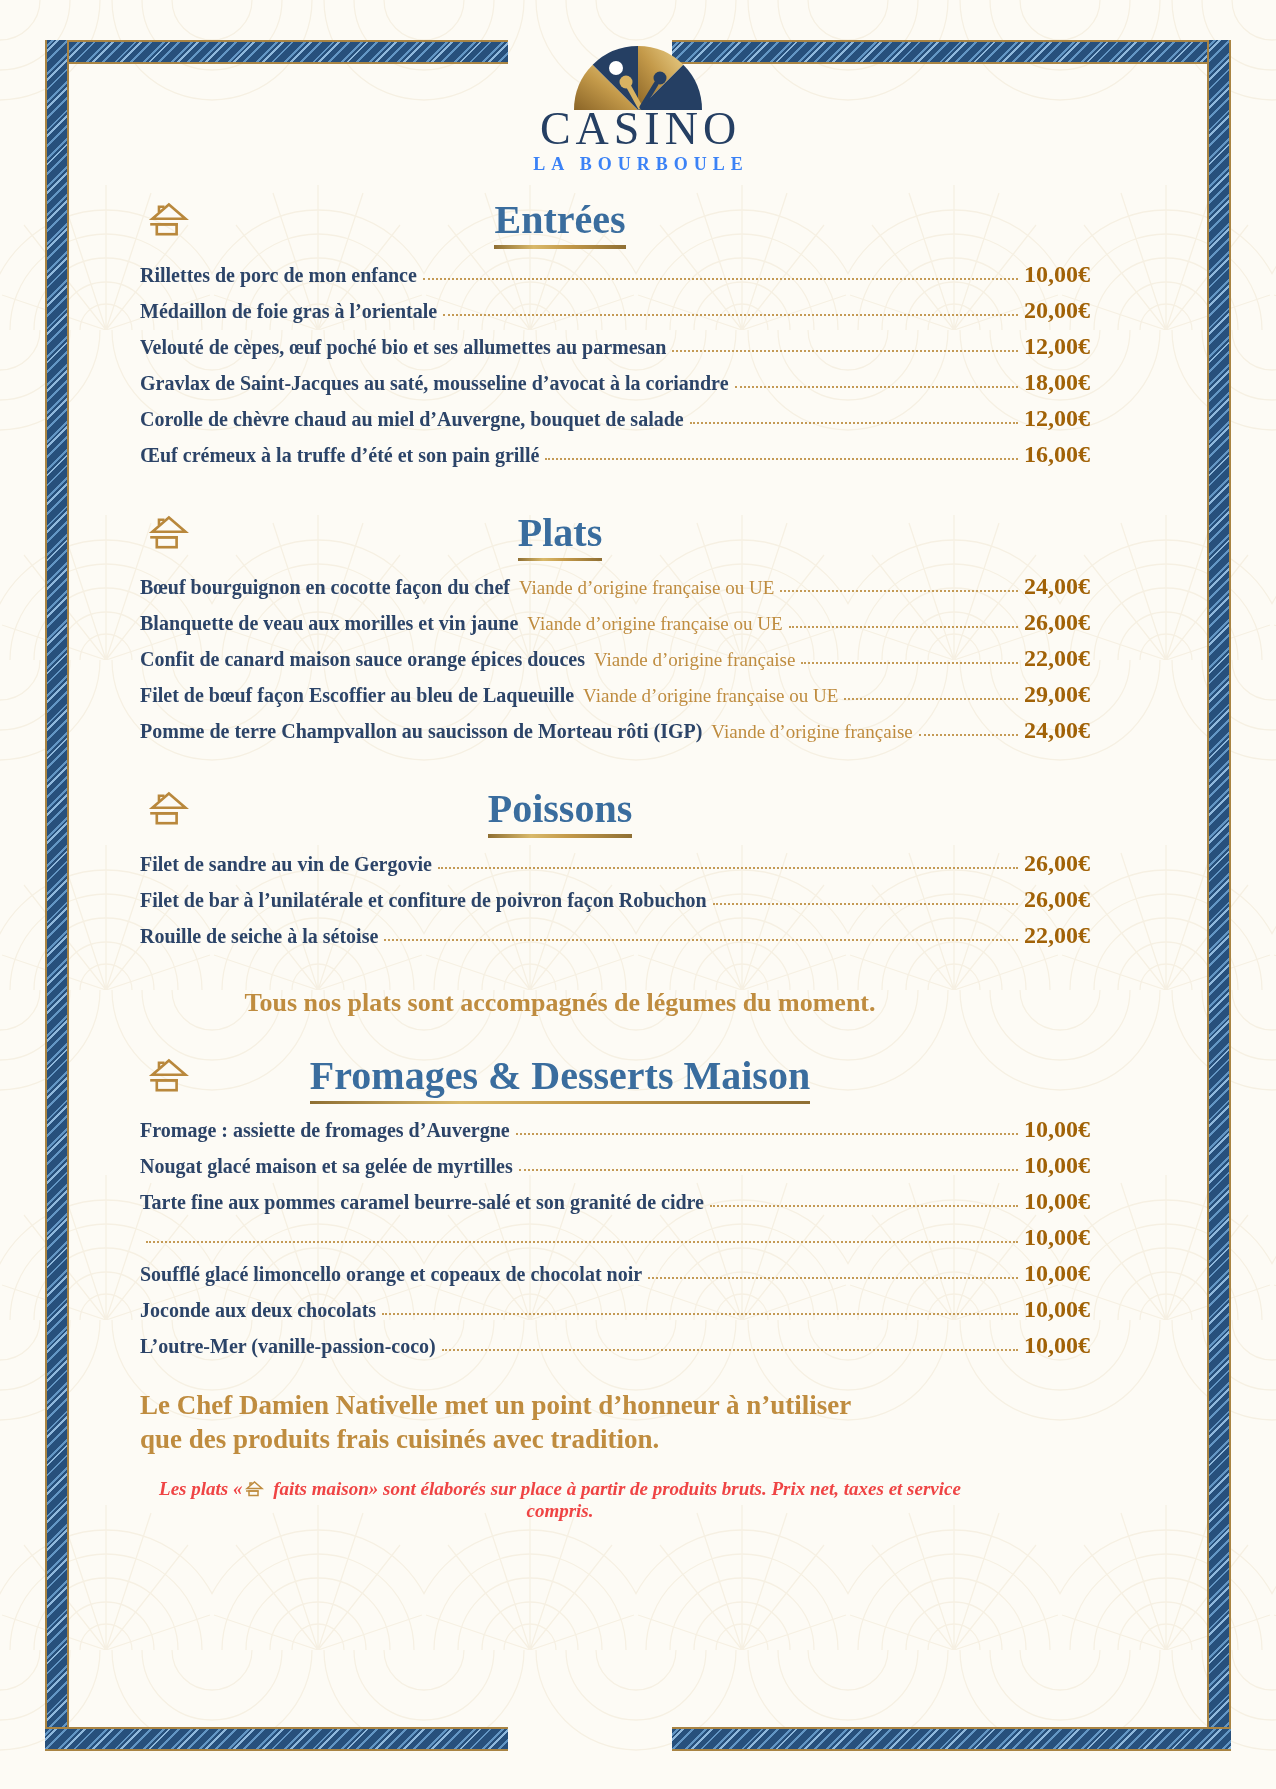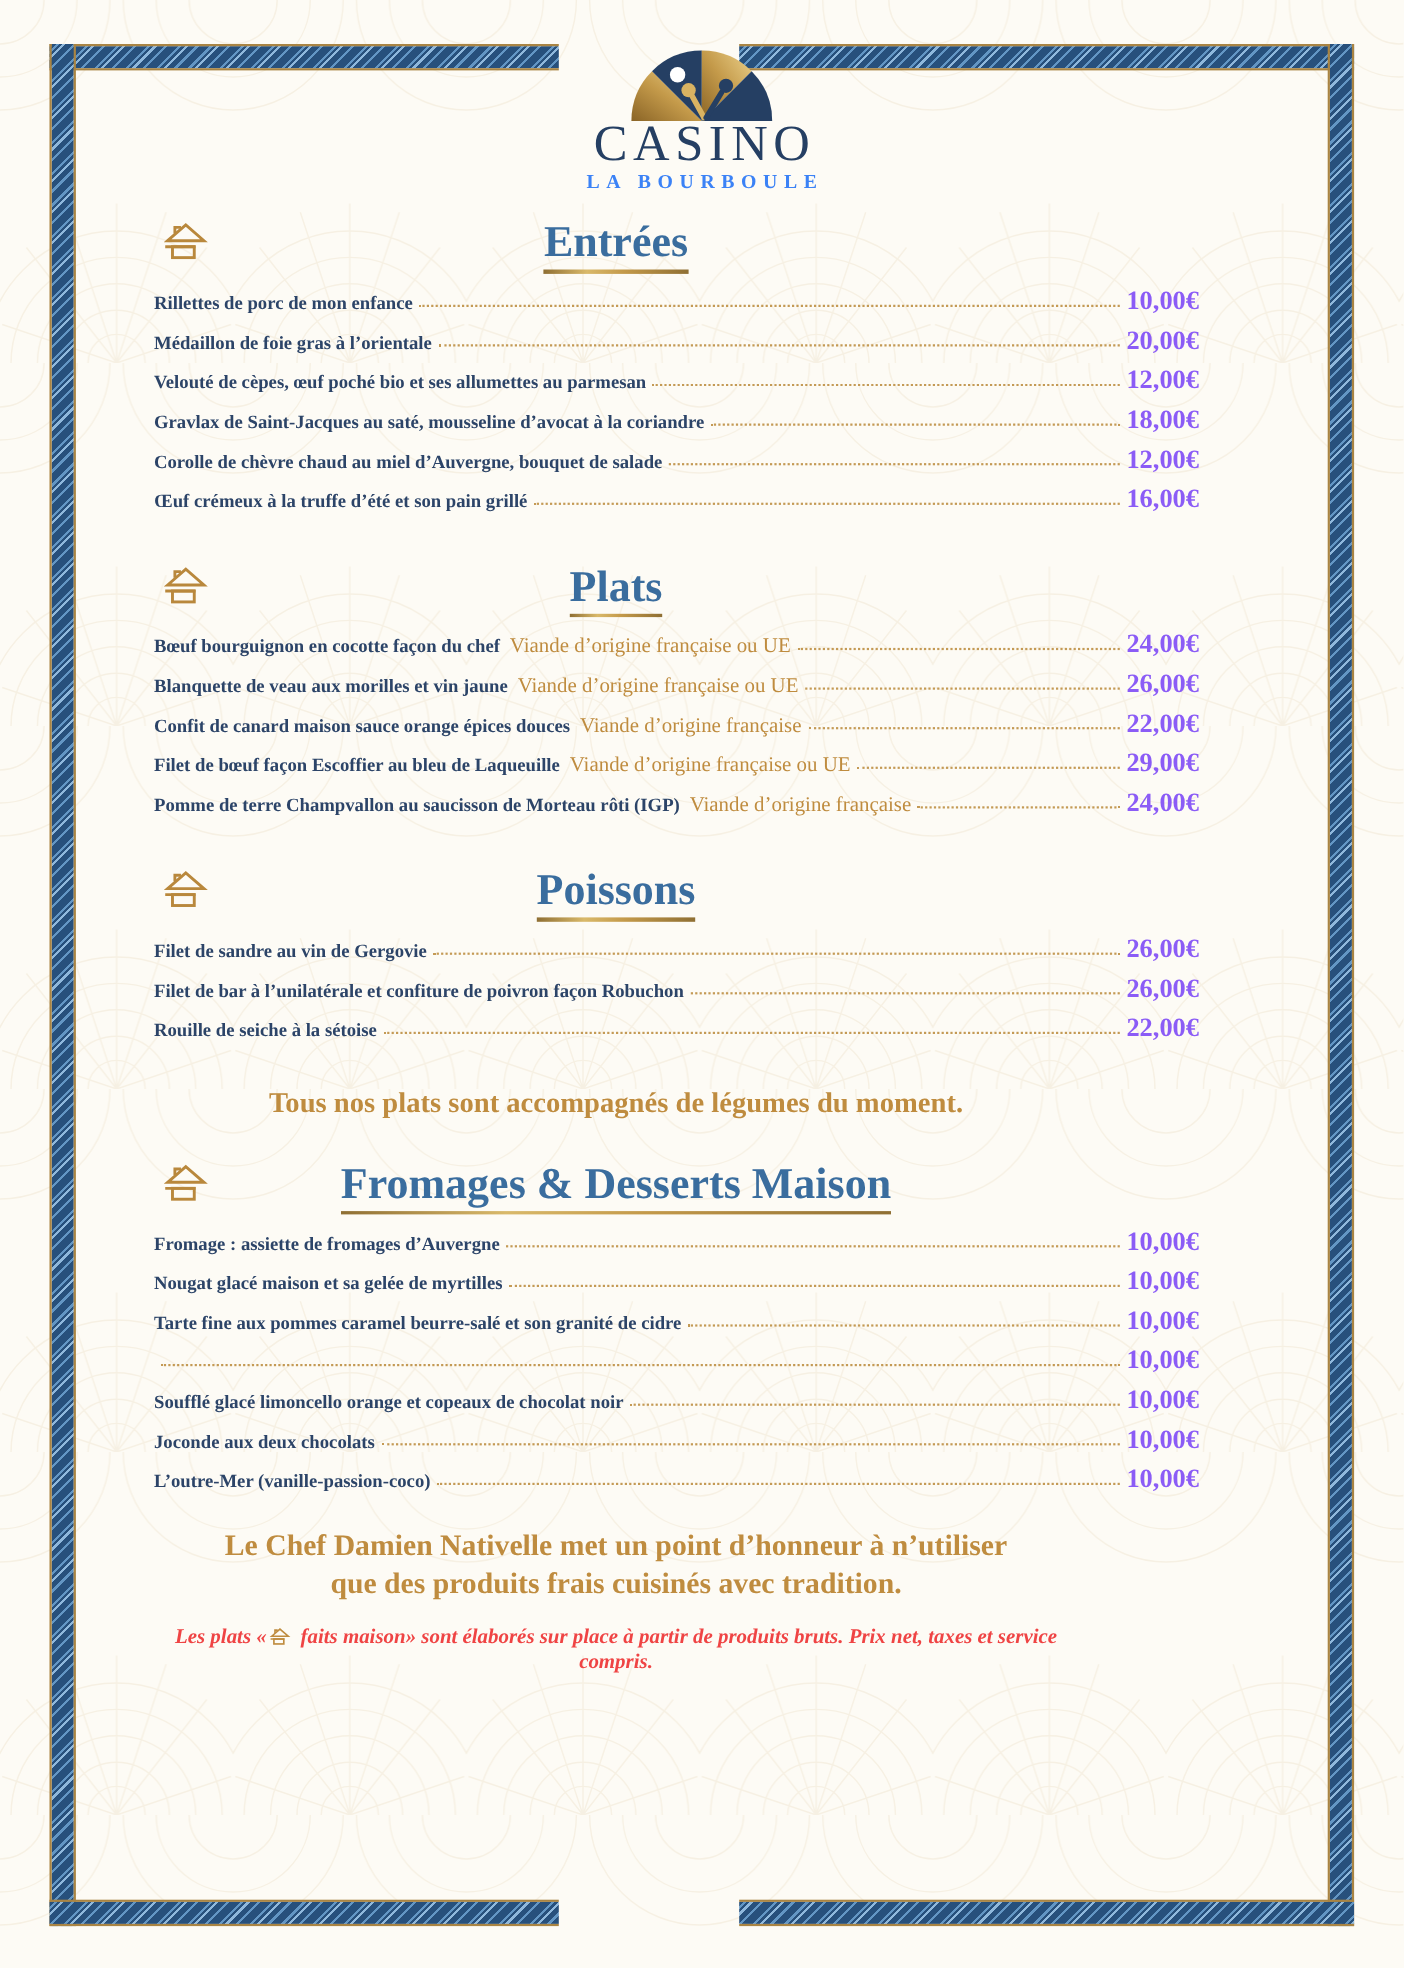--- a/index.html
+++ b/index.html
@@ -33,28 +33,28 @@
   
   .menu{position:absolute;left:140px;right:186px;top:198px;z-index:3;}
   .section-header{position:relative;text-align:center;padding-right:110px;margin-top:34px;margin-bottom:12px;}
   .section:first-child .section-header{margin-top:0;}
   .maison-icon{position:absolute;left:8px;top:4px;}
   .title-wrap{display:inline-block;font-weight:bold;}
   .section-title{font-size:40px;color:#3a6d9e;line-height:1.1;white-space:nowrap;}
   .title-rule{height:3.5px;margin-top:3px;
      background:linear-gradient(90deg,#8f6f33,#d9b96a 30%,#c49a4a 55%,#8f6f33);}
   .menu-row{display:flex;align-items:baseline;height:36px;}
-  .item-name{font-size:17px;font-weight:bold;color:#2c4468;white-space:nowrap;flex-shrink:0;}
+  .item-name{font-size:20px;font-weight:bold;color:#2c4468;white-space:nowrap;flex-shrink:0;}
   .item-note{font-size:19px;color:#bf8c3f;white-space:nowrap;margin-left:9px;flex-shrink:0;}
   .leader{flex:1 1 0;min-width:0;height:0;border-bottom:2.5px dotted #c49a55;
           margin:0 6px;transform:translateY(-2px);}
-  .item-price{font-size:24px;font-weight:bold;color:#8b5cf6;white-space:nowrap;flex-shrink:0;}
+  .item-price{font-size:24px;font-weight:bold;color:#a16207;white-space:nowrap;flex-shrink:0;}
   .interlude{text-align:center;padding-right:110px;margin:30px 0 36px;
      font-size:26px;font-weight:bold;color:#bf8c3f;}
-  .chef-note{text-align:center;padding-right:110px;margin-top:20px;
+  .chef-note{padding-right:110px;margin-top:20px;
      font-size:27px;font-weight:bold;color:#bf8c3f;line-height:34px;}
   .footnote{text-align:center;padding-right:110px;margin-top:22px;
      font-size:19px;font-style:italic;font-weight:bold;color:#ef4444;}
   .footnote svg{vertical-align:-3px;margin:0 3px;}
 </style>
 </head>
 <body>
 
 <svg class="bg-pattern" width="1276" height="1789">
   <defs>

